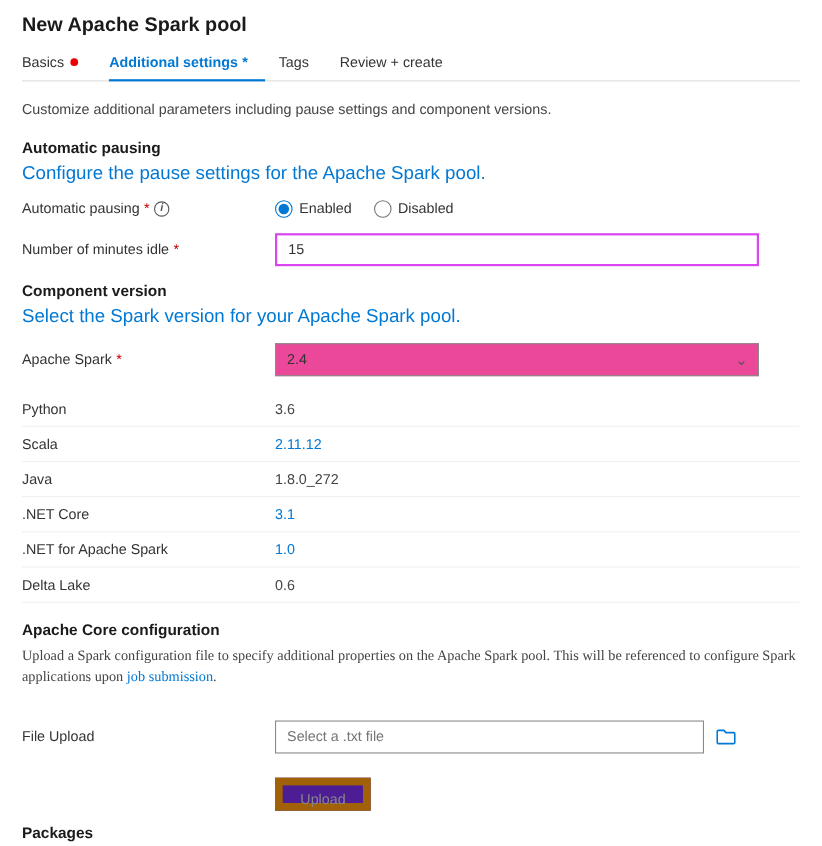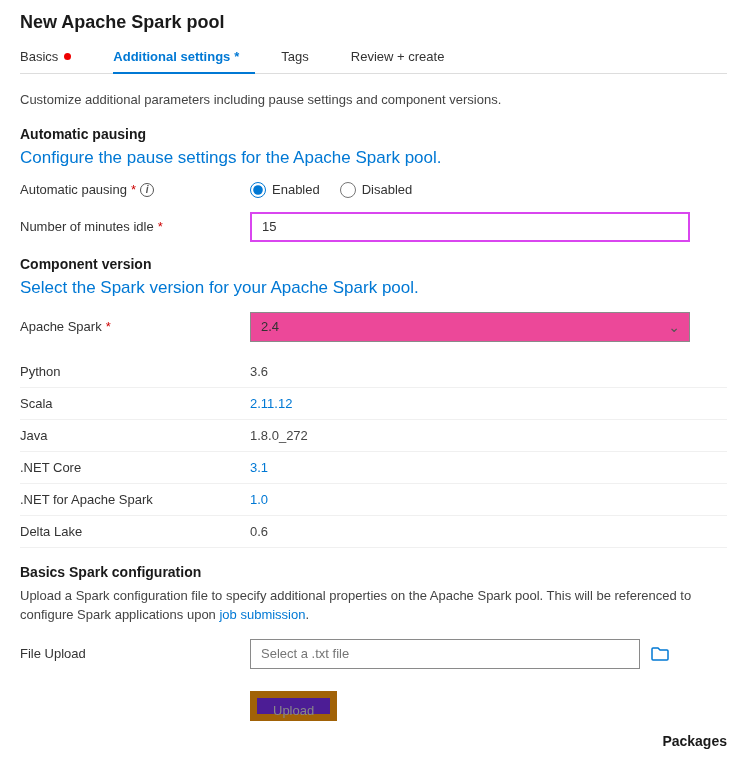--- a/index.html
+++ b/index.html
@@ -19,21 +19,21 @@
       font-size: 18px;
       font-weight: 600;
       color: #1a1a1a;
       margin-bottom: 8px;
     }
     .nav-tabs {
       display: flex;
       align-items: center;
       border-bottom: 1px solid #ddd;
       margin-bottom: 16px;
-      gap: 14px;
+      gap: 0;
     }
     .nav-tab {
       padding: 8px 16px 8px 0;
       margin-right: 12px;
       font-size: 13px;
       cursor: pointer;
       color: #333;
       position: relative;
       display: flex;
       align-items: center;
@@ -181,22 +181,23 @@
     .component-value {
       font-size: 13px;
       color: #444;
     }
     .component-value.link {
       color: #0078d4;
     }
     .upload-description {
       font-size: 13px;
       color: #444;
-      margin-bottom: 14px;
+      margin-bottom: 30px;
       line-height: 1.5;
+      font-family: Liberation Serif, serif;
     }
     .upload-description span.link {
       color: #0078d4;
     }
     .file-input {
       width: 100%;
       height: 30px;
       border: 1px solid #8a8a8a;
       padding: 5px 10px;
       font-size: 13px;
@@ -224,21 +225,20 @@
       font-size: 13px;
       cursor: pointer;
       height: 30px;
       margin-top: 8px;
     }
     .packages-title {
       font-size: 14px;
       font-weight: 700;
       color: #1a1a1a;
       margin-top: 8px;
-      text-align: right;
     }
     .form-section {
       margin-bottom: 8px;
     }
   </style>
 </head>
 <body>
 
 <div class="page-container">
   <div class="page-title">New Apache Spark pool</div>
@@ -335,21 +335,21 @@
         <div class="component-value link">1.0</div>
       </div>
       <div class="component-row">
         <div class="component-name">Delta Lake</div>
         <div class="component-value">0.6</div>
       </div>
     </div>
   </div>
 
   <div class="form-section">
-    <div class="section-title">Basics Spark configuration</div>
+    <div class="section-title">Apache Core configuration</div>
     <div class="upload-description">
       <span>Upload a Spark configuration file to specify additional properties on the Apache Spark pool. This will be referenced to configure Spark applications upon </span><span class="link">job submission</span><span>.</span>
     </div>
 
     <div class="form-row">
       <div class="form-label">
         <span>File Upload</span>
       </div>
       <div style="display:flex; align-items:center; gap:6px;">
         <input type="text" class="file-input" style="width: 390px; color: rgb(153, 153, 153);" placeholder="Select a .txt file">

